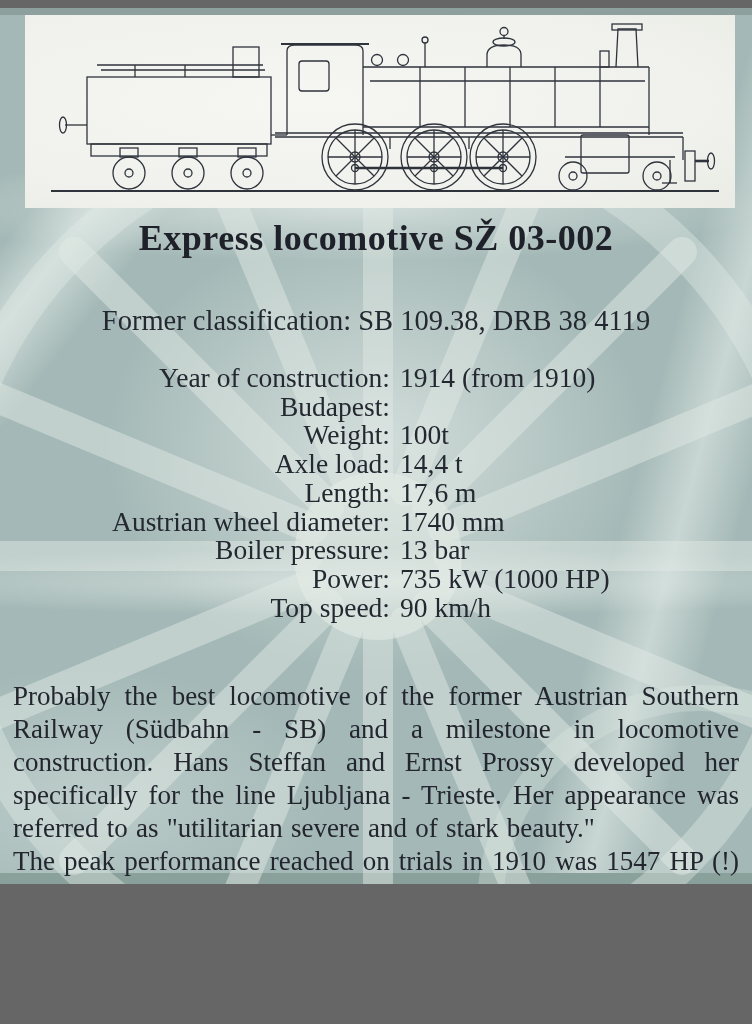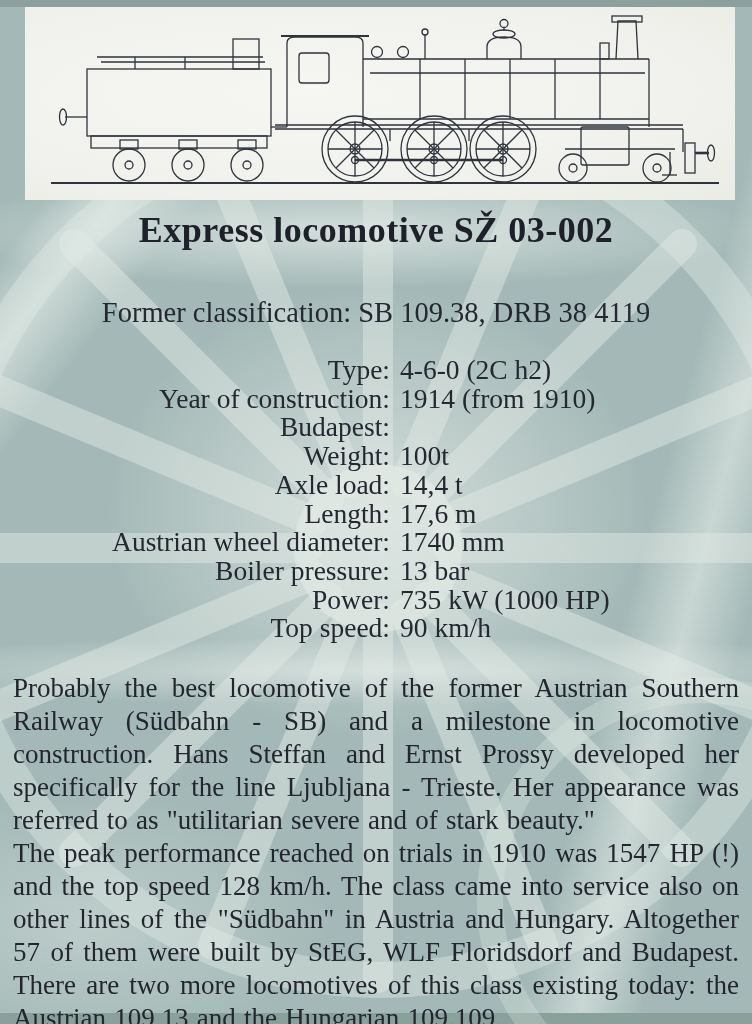--- a/index.html
+++ b/index.html
@@ -1,19 +1,19 @@
 <!DOCTYPE html>
 <html><head>
 <meta charset="utf-8">
 <style>
   html,body{margin:0;padding:0;background:#666;}
   .page{
     position:relative;
-    width:752px;height:1024px;
-    margin:0 auto;
+    width:752px;height:876px;
+    margin:8px auto;
     overflow:hidden;
     font-family:"Liberation Serif", serif;
     color:#23262e;
     background-color:#a4b9b7;
     background-image:
       linear-gradient(180deg,#8da09e 0,#8da09e 7px,rgba(0,0,0,0) 7px),
       linear-gradient(0deg,#8aa09a 0,#8aa09a 11px,rgba(0,0,0,0) 11px),
       linear-gradient(128deg,rgba(0,0,0,0) 13%,rgba(240,246,242,.55) 17.5%,rgba(0,0,0,0) 23%),
       linear-gradient(105deg,rgba(0,0,0,0) 77%,rgba(238,244,240,.5) 83%,rgba(0,0,0,0) 89%),
       radial-gradient(ellipse 520px 70px at 46% 22.6%,rgba(243,247,243,.6),rgba(0,0,0,0) 80%),
@@ -182,24 +182,20 @@
       </g>
     </svg>
   </div>
 
   <div class="title">Express locomotive SŽ 03-002</div>
 
   <div class="classification">Former classification: SB 109.38, DRB 38 4119</div>
 
   <div class="specs">
     <div class="spec-row">
-      <span class="spec-label">Type:</span>
-      <span class="spec-value">4-6-0 (2C h2)</span>
-    </div>
-    <div class="spec-row">
       <span class="spec-label">Year of construction:</span>
       <span class="spec-value">1914 (from 1910)</span>
     </div>
     <div class="spec-row">
       <span class="spec-label">Budapest:</span>
     </div>
     <div class="spec-row">
       <span class="spec-label">Weight:</span>
       <span class="spec-value">100t</span>
     </div>

